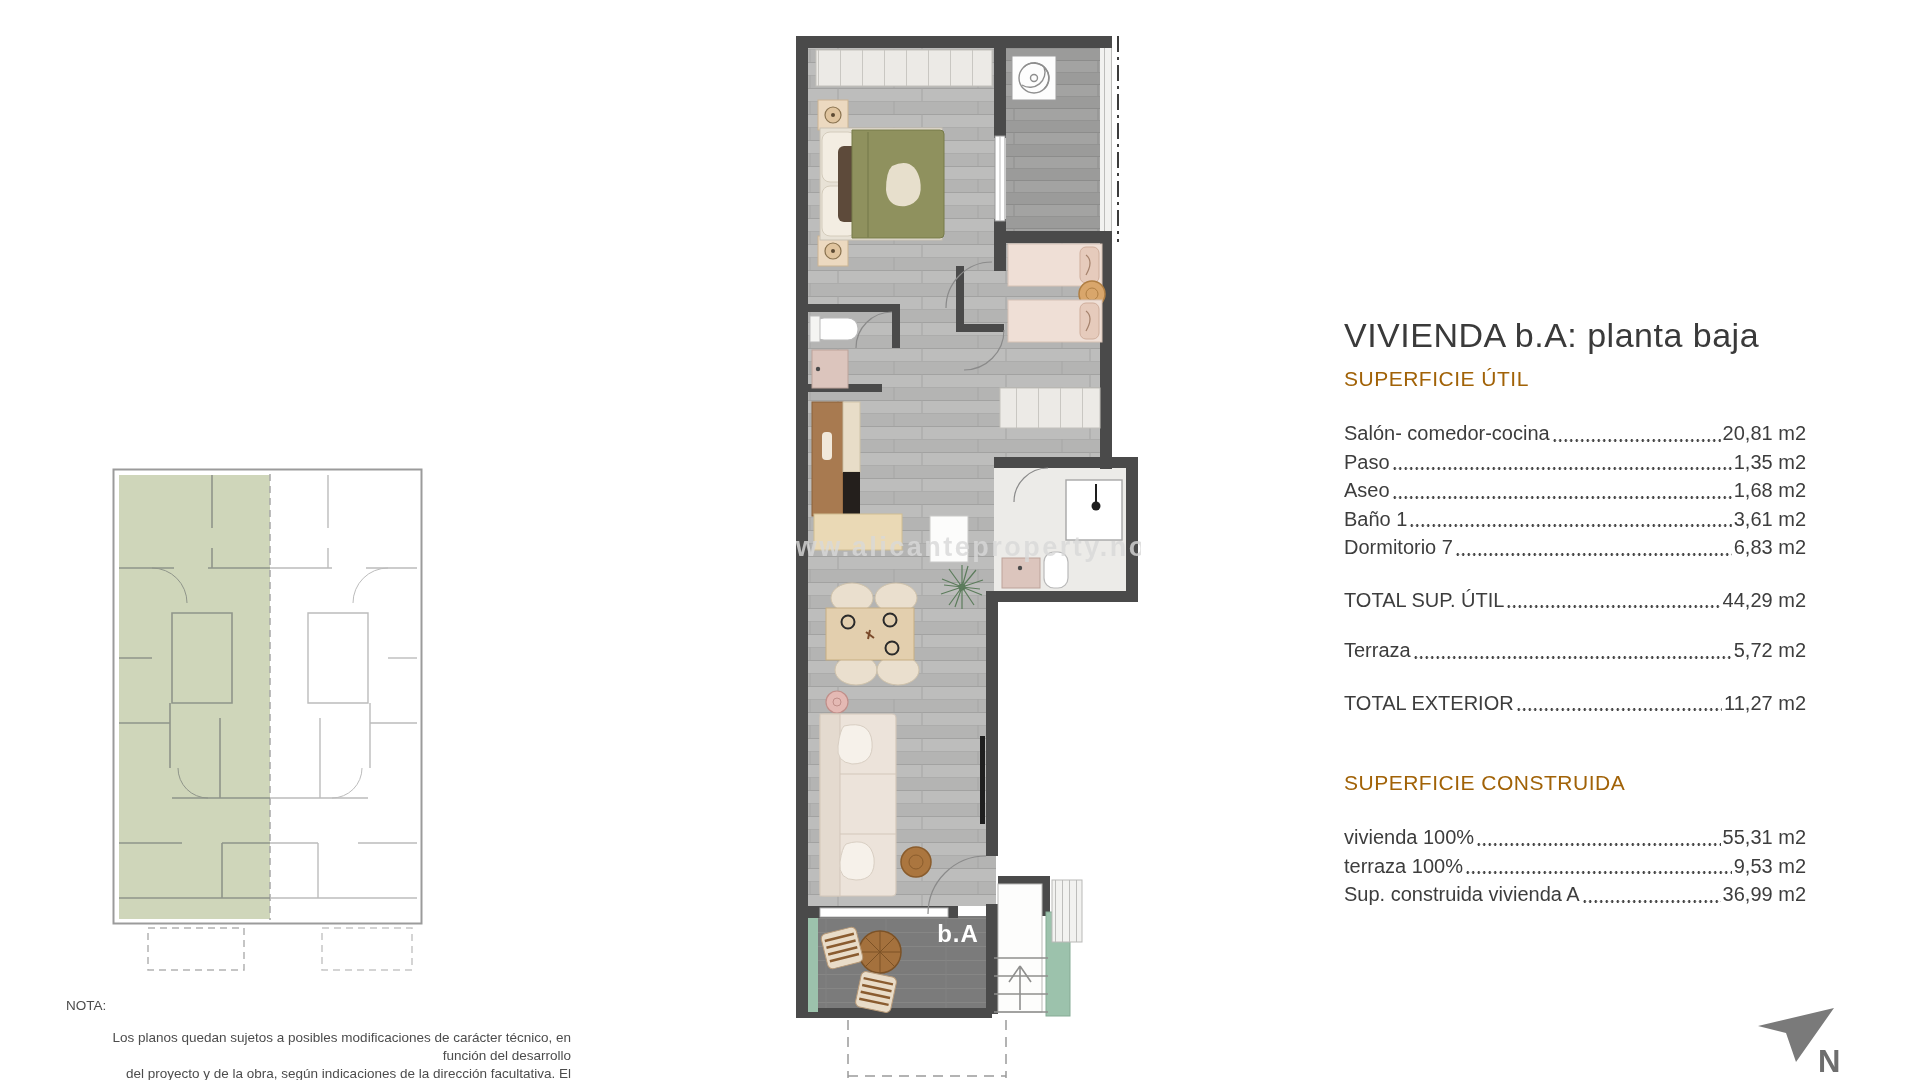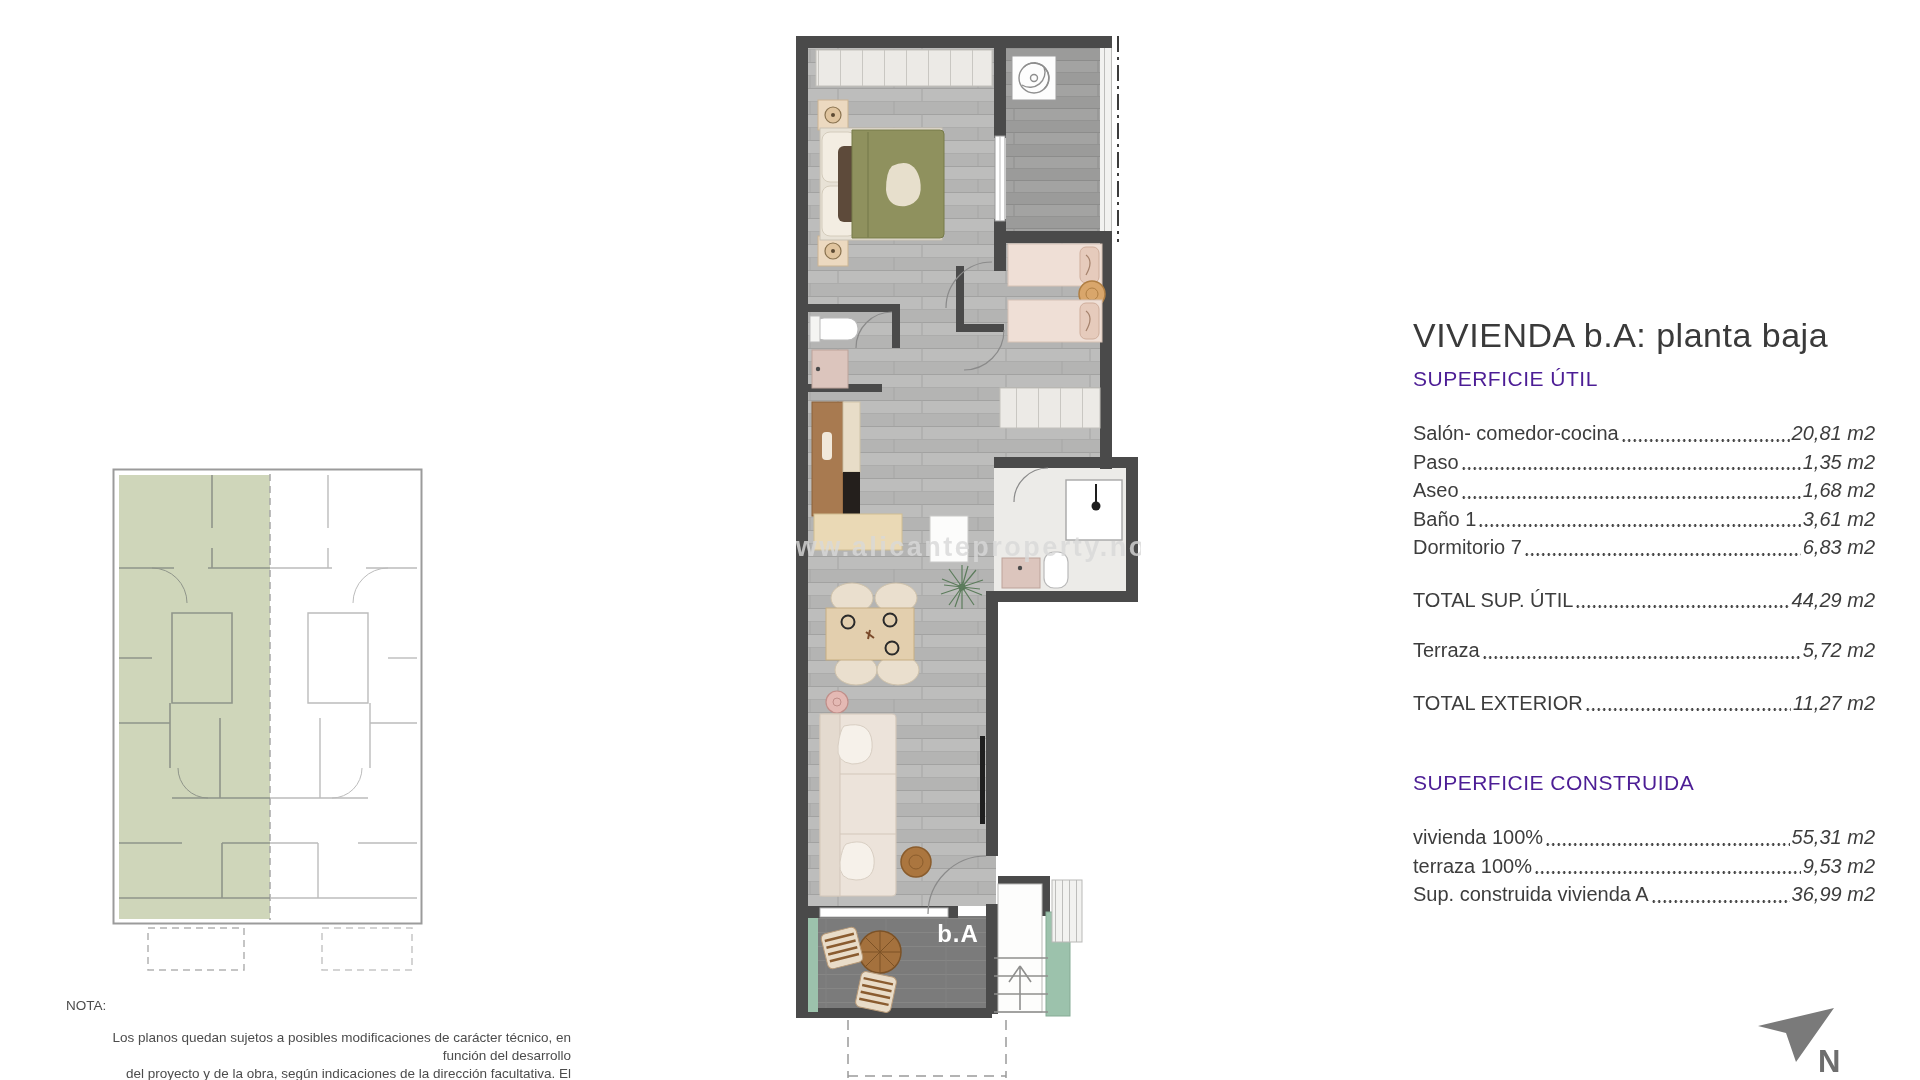--- a/index.html
+++ b/index.html
@@ -3,27 +3,27 @@
 <meta charset="utf-8">
 <style>
   html,body{margin:0;padding:0;}
   body{
     width:1920px;height:1080px;position:relative;overflow:hidden;
     background:#ffffff;
     font-family:"Liberation Sans", sans-serif;
     color:#3d3d3d;
   }
   
-  .right-panel{position:absolute;left:1413px;top:316px;width:462px;}
+  .right-panel{position:absolute;left:1344px;top:316px;width:462px;}
   .plan-title{font-size:34px;font-weight:400;color:#3a3a3a;letter-spacing:0.5px;}
-  .section-heading{font-size:21px;margin-top:12px;color:#4c1d95;letter-spacing:0.5px;}
+  .section-heading{font-size:21px;margin-top:12px;color:#a16207;letter-spacing:0.5px;}
   .area-block{margin-top:0;}
   .area-row{display:flex;align-items:flex-start;font-size:20px;line-height:28.5px;color:#3d3d3d;}
   .area-row .lbl{white-space:nowrap;}
-  .area-row .val{white-space:nowrap;font-style:italic;}
+  .area-row .val{white-space:nowrap;}
   .dots{flex:1;height:3px;margin:0 2px 6px 2px;align-self:flex-end;
         background-image:radial-gradient(circle,#474747 1.2px,transparent 1.5px);
         background-size:5.5px 3px;background-repeat:repeat-x;background-position:left bottom;}
   .gap-lg{height:24px;}
   .gap-md{height:22px;}
   .gap-xl{height:42px;}
   .sp-util{margin-top:28px;}
   
   .nota{position:absolute;left:66px;top:998px;width:505px;font-size:13.5px;color:#4c4c4c;}
   .nota-heading{margin-bottom:16px;}

